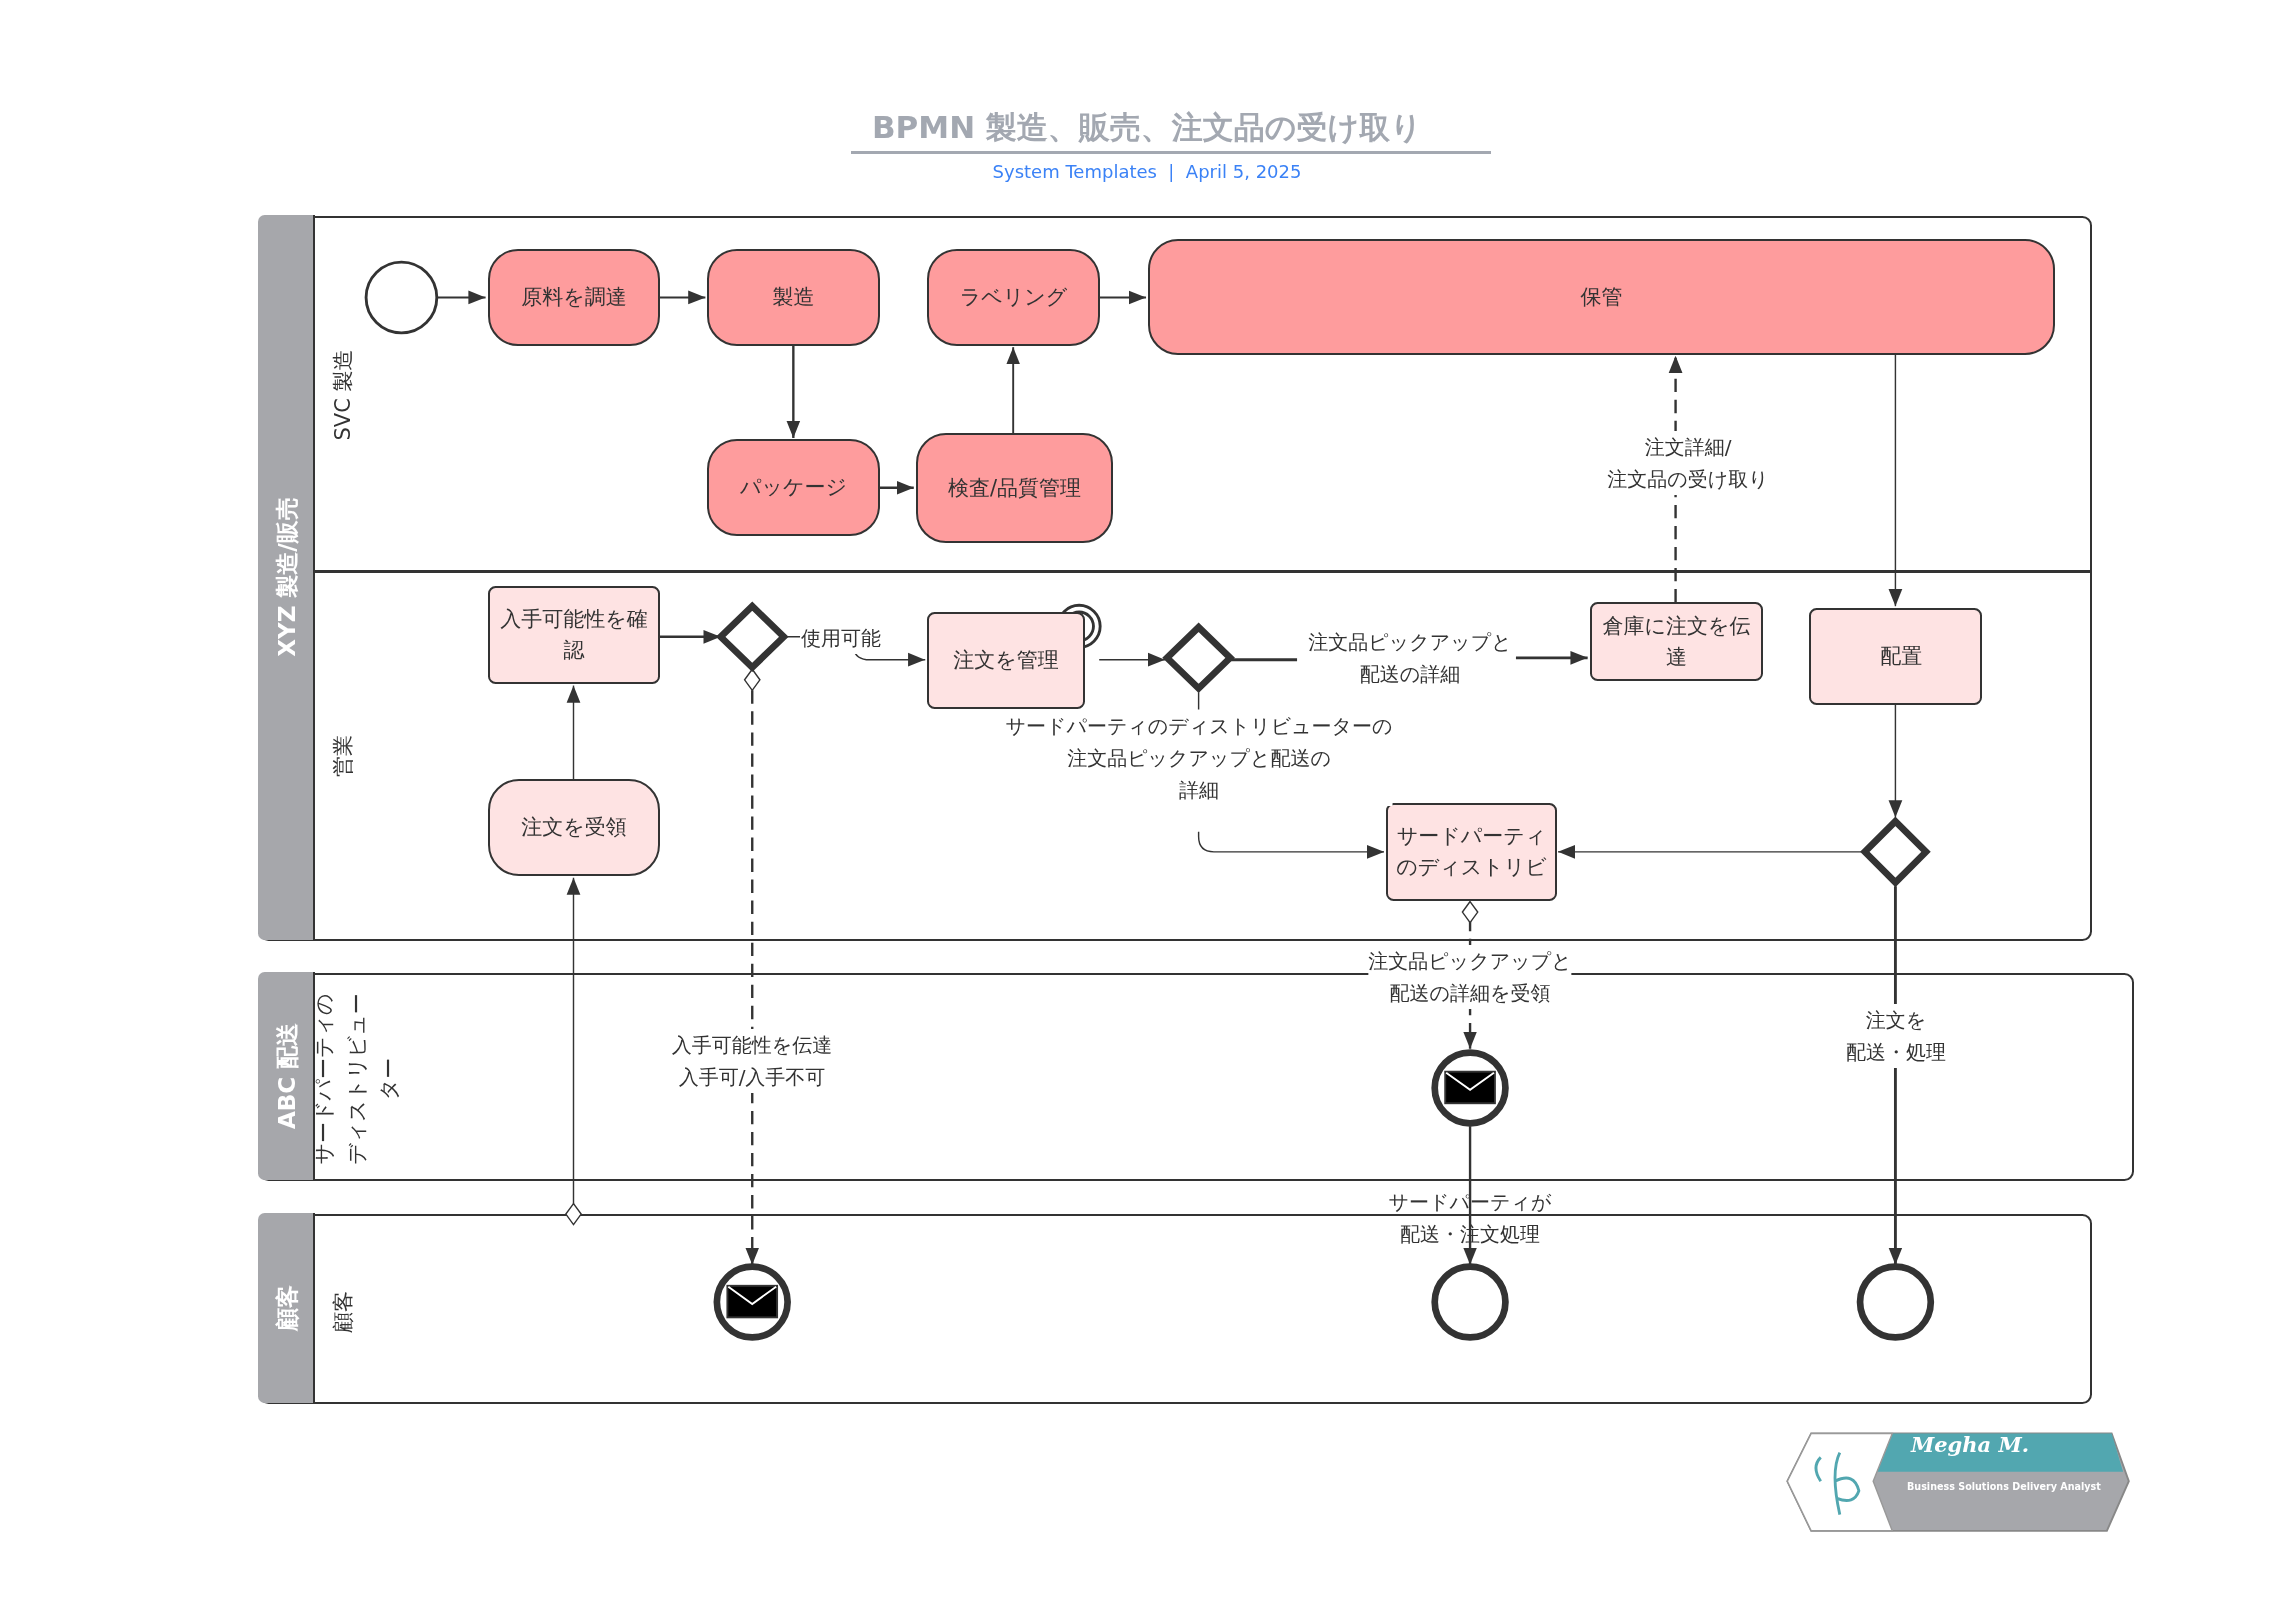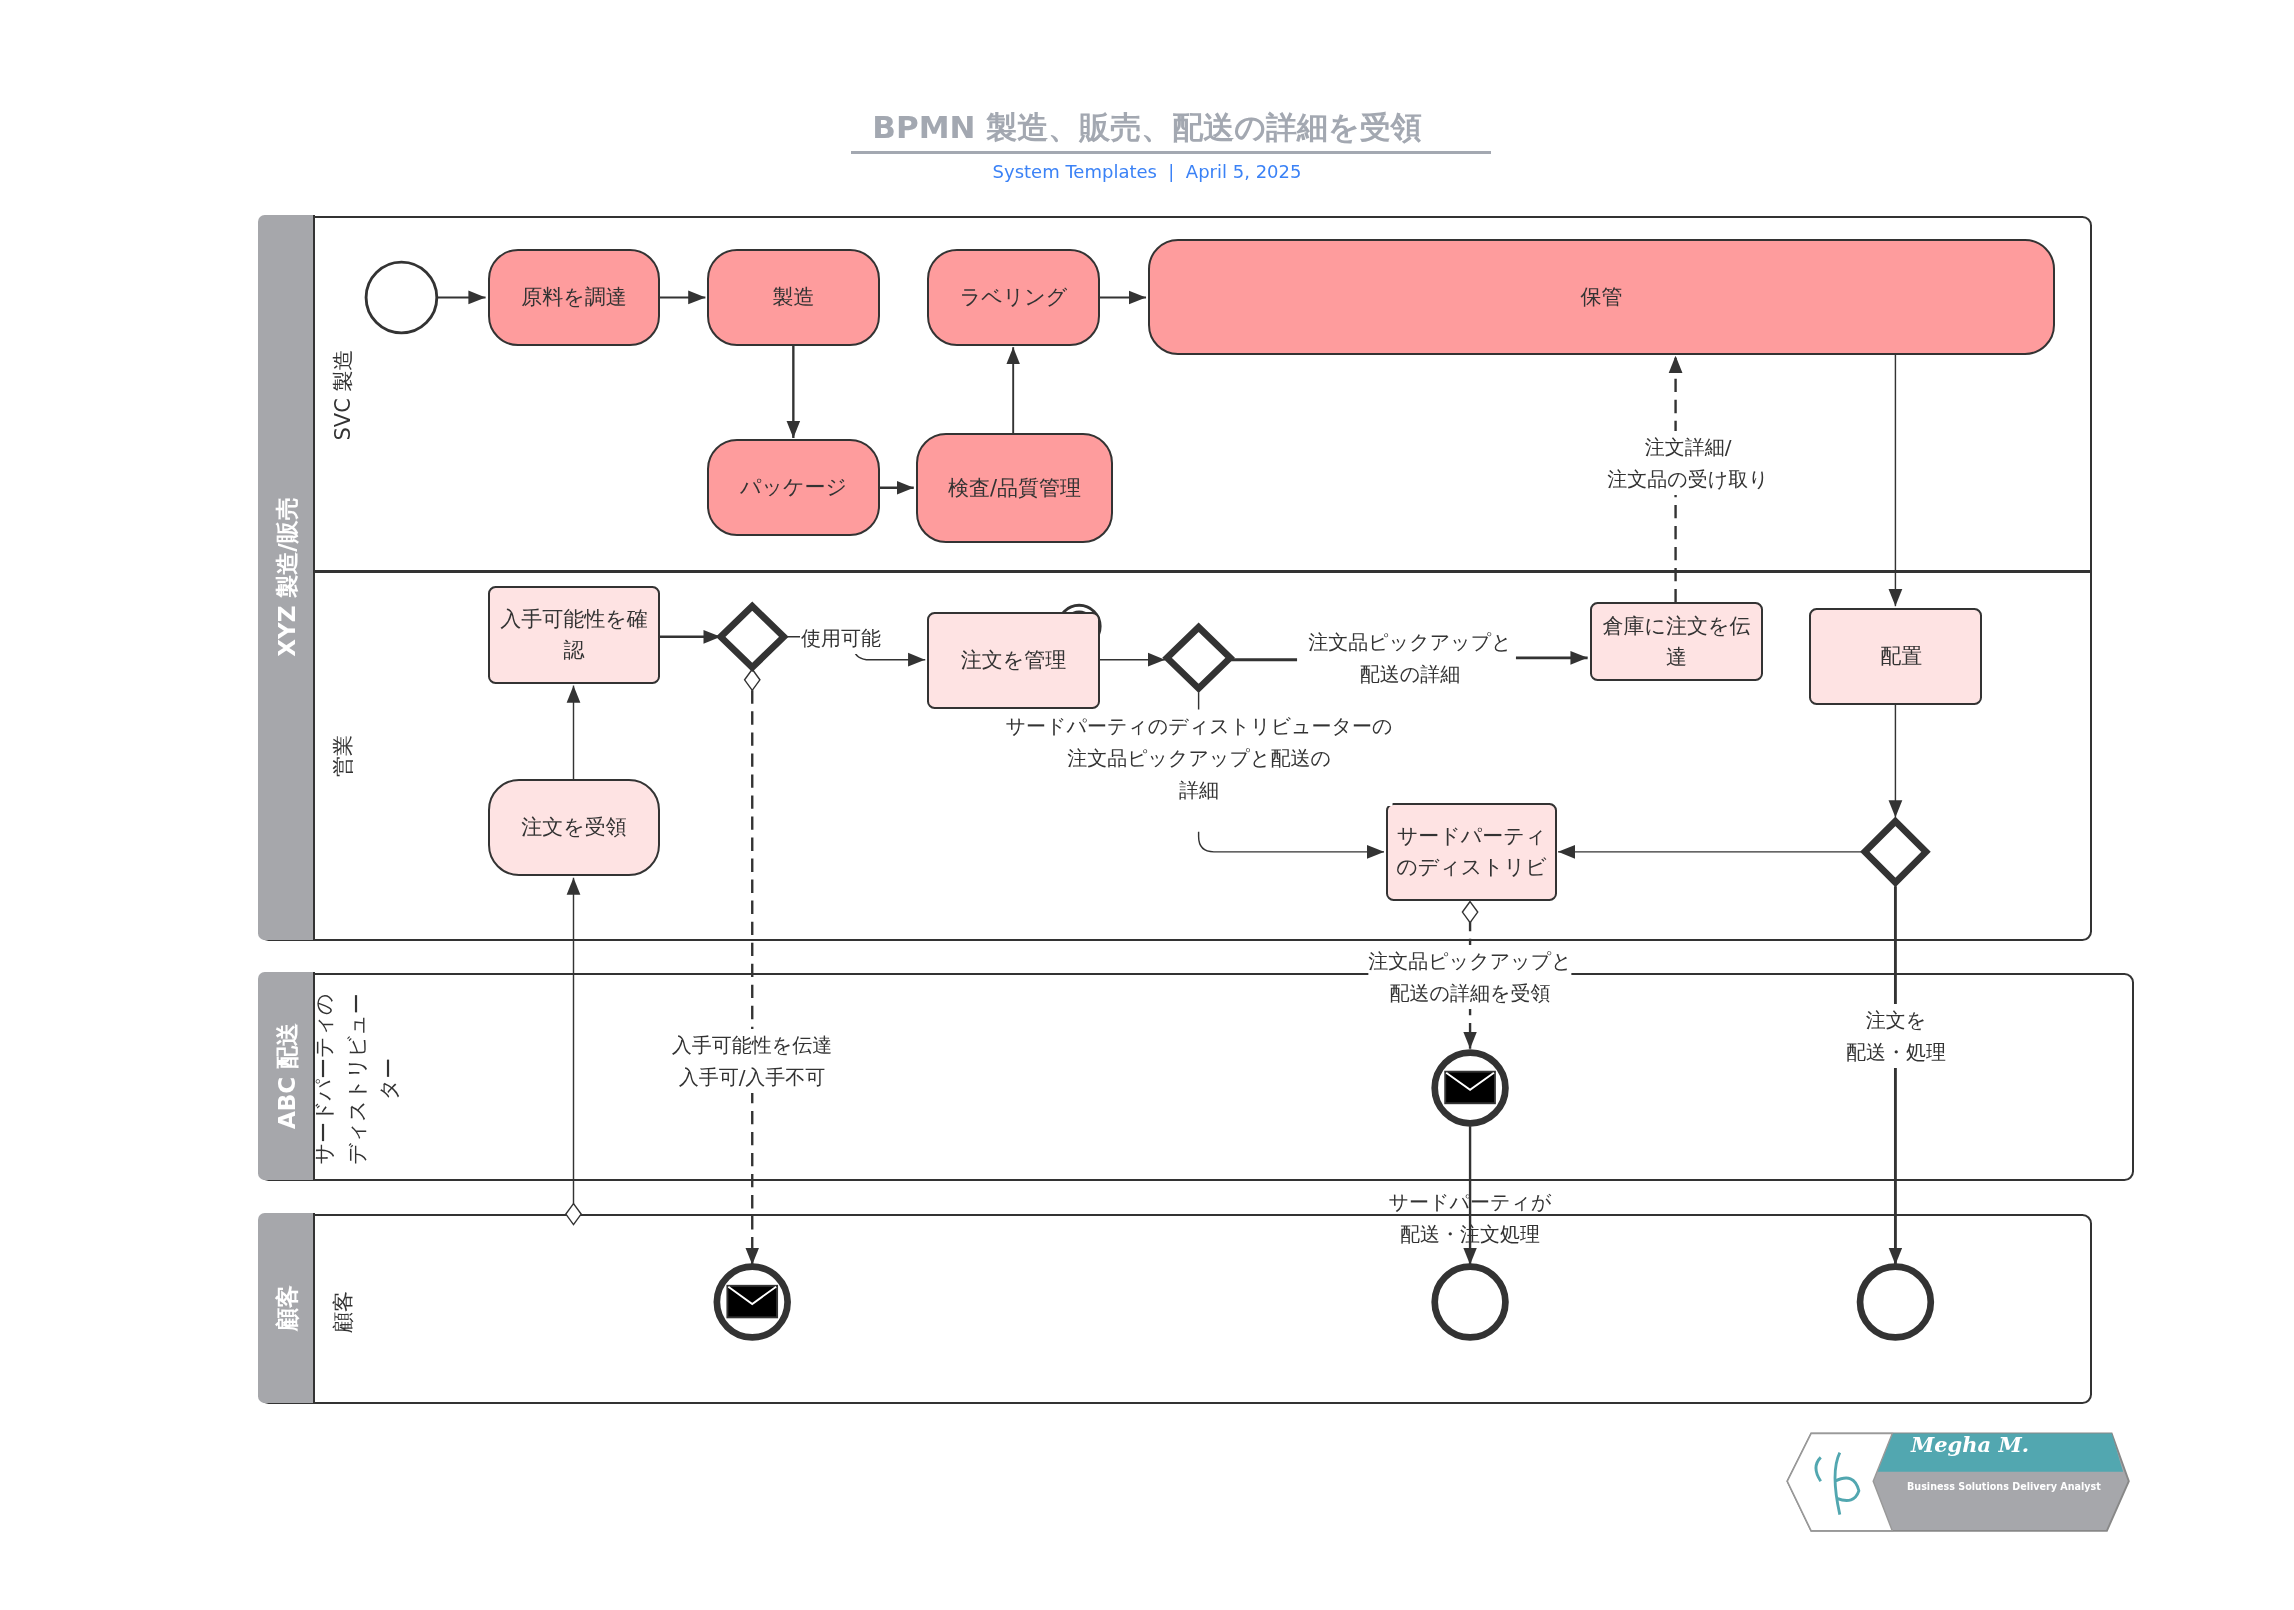--- a/index.html
+++ b/index.html
@@ -16,21 +16,21 @@
   .task{border:2.9px solid #333;border-radius:7.6px;box-sizing:border-box;display:flex;align-items:center;justify-content:center;text-align:center;font-size:21px;line-height:31px;padding:0 7.6px;}
   .task.dark{background:#fe9c9d;border-radius:30px;}
   .task.light{background:#fee3e3;}
   .lbl{font-size:20px;line-height:32px;text-align:center;white-space:nowrap;background:#fff;transform:translate(-50%,0);}
   svg#flows{position:absolute;left:0;top:0;}
   #logo{left:1768px;top:1424px;width:363px;height:124px;}
 </style>
 </head>
 <body>
 
-<div id="title" class="abs">BPMN 製造、販売、配送の詳細を受領</div>
+<div id="title" class="abs">BPMN 製造、販売、注文品の受け取り</div>
 <div id="title-rule" class="abs"></div>
 <div id="subtitle" class="abs" style="white-space:pre">System Templates  |  April 5, 2025</div>
 
 <div class="abs pool" style="left:259px;top:216px;width:1833px;height:725px;">
   <div class="abs pool-head" style="left:-2.9px;top:-2.9px;width:57px;height:725px;">
     <span class="vtext pool-label" style="left:29px;top:362px;">XYZ 製造/販売</span>
   </div>
   <div class="abs" style="left:52px;top:352px;width:1779px;height:2.9px;background:#333;"></div>
   <span class="vtext lane-label" style="left:82px;top:177px;">SVC 製造</span>
   <span class="vtext lane-label" style="left:82px;top:538px;">営業</span>
@@ -136,21 +136,21 @@
 <div class="abs task dark" style="left:1148px;top:239px;width:907px;height:116px;">
     <span>保管</span>
   </div>
 
 <div class="abs task light" style="left:488px;top:586px;width:172px;height:98px;">
     <span>入手可能性を確認</span>
   </div>
 <div class="abs task light" style="left:488px;top:779px;width:172px;height:97px;border-radius:31px;">
     <span>注文を受領</span>
   </div>
-<div class="abs task light" style="left:927px;top:612px;width:173px;height:97px;">
+<div class="abs task light" style="left:927px;top:612px;width:158px;height:97px;">
     <span>注文を管理</span>
   </div>
 <div class="abs task light" style="left:1590px;top:602px;width:173px;height:79px;">
     <span>倉庫に注文を伝達</span>
   </div>
 <div class="abs task light" style="left:1809px;top:608px;width:173px;height:97px;padding-left:19px;">
     <span>配置</span>
   </div>
 <div class="abs task light" style="left:1386px;top:803px;width:171px;height:98px;">
     <span>サードパーティのディストリビ</span>

